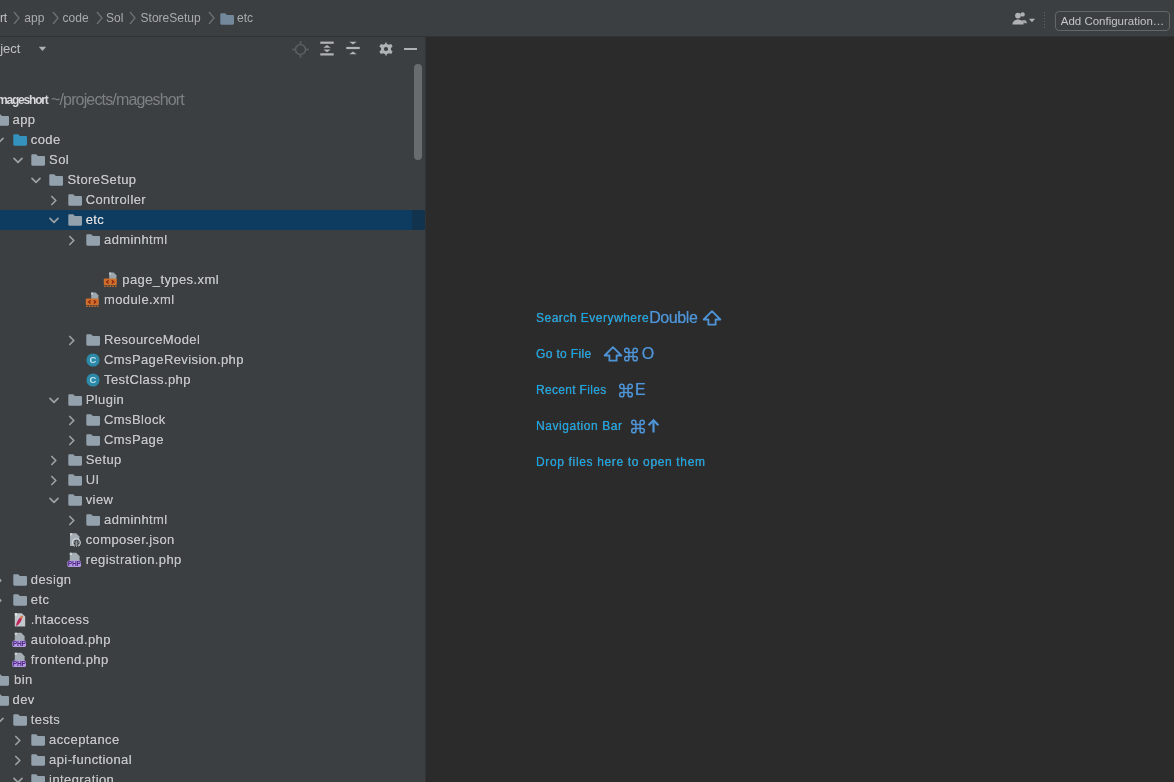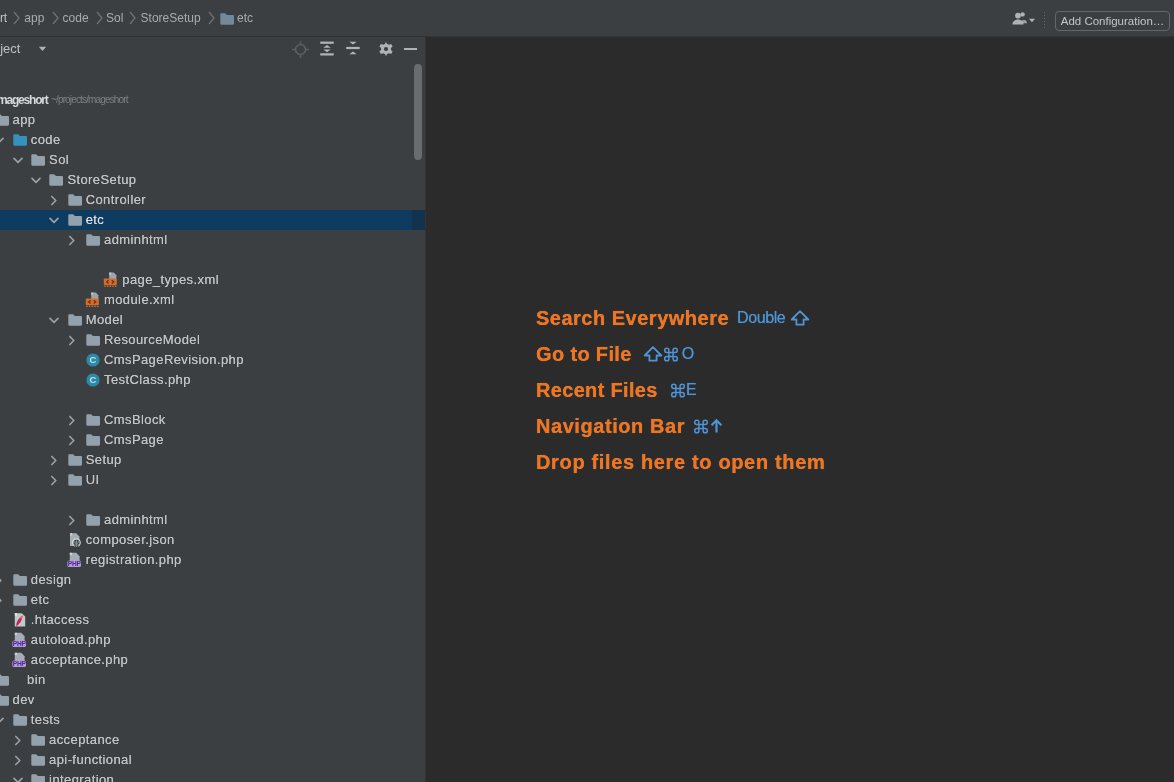--- a/index.html
+++ b/index.html
@@ -15,25 +15,25 @@
 #treehead .t { position:absolute; left:0; top:0; line-height:24px; font-size:13px; color:#BFC1C3; }
 #tree { position:absolute; left:0; top:25px; width:100%; height:720px;margin-top:28px; }
 .trow { position:absolute; left:0; width:100%; height:20px; }
 .trow.sel { background:#0E3C61; }
 .tl { position:absolute; top:0; line-height:20px; font-size:13px; color:#C2C4C6; white-space:pre; letter-spacing:0.4px; text-shadow:0 0 0.6px rgba(194,196,198,0.85); }
 .trow.sel .tl { color:#DFE1E3; }
 .ticon { position:absolute; top:2px; width:16px; height:16px; }
 .ticon svg { display:block; }
 .chev { position:absolute; top:5px; }
 .rootname { position:absolute; top:0; line-height:20px; font-size:12px; font-weight:bold; color:#D6D8DA; letter-spacing:-1.2px; }
-.rootpath { position:absolute; top:0; line-height:20px; font-size:10px; color:#7E8183; letter-spacing:-0.85px; }
+.rootpath { position:absolute; top:0; line-height:20px; font-size:16px; color:#7E8183; letter-spacing:-0.85px; }
 #sbar { position:absolute; left:414px; top:27px; width:7.5px; height:96px; background:rgba(169,172,174,0.42); border-radius:4px; }
 #editor { position:absolute; left:425px; top:37px; width:749px; height:745px; background:#2B2B2B; border-left:1px solid #313335; }
 .hintrow { position:absolute; left:536px; height:22px; display:flex; align-items:center; }
-.h { font-size:20px; color:#f97316; white-space:pre; text-shadow:0 0 0.7px rgba(180,180,180,0.8);font-weight:bold; }
+.h { font-size:12px; color:#0ea5e9; white-space:pre; text-shadow:0 0 0.7px rgba(180,180,180,0.8); }
 .b { font-size:16px; color:#4E94D6; white-space:pre; text-shadow:0 0 0.7px rgba(78,148,214,0.8); }
 .kg { }
 #addcfg { position:absolute; left:1055px; top:11px; width:115px; height:20px; border:1px solid #646768; border-radius:4px;
   font-size:11.5px; color:#C3C5C7; text-align:center; line-height:18px; }
 .vdots { position:absolute; left:1044px; top:12px; width:1px; height:18px;
   background-image:repeating-linear-gradient(to bottom,#63666A 0,#63666A 1.2px,transparent 1.2px,transparent 3px); }
 </style></head>
 <body>
 <div id="topbar">
 <span class="crumb crumbb" style="left:0px">rt</span>
@@ -227,31 +227,20 @@
               <rect x="1.2" y="13.8" width="1.5" height="1.2"></rect>
               <rect x="3.9" y="13.8" width="1.5" height="1.2"></rect>
               <rect x="6.6" y="13.8" width="1.5" height="1.2"></rect>
               <rect x="9.3" y="13.8" width="1.5" height="1.2"></rect>
               <rect x="12" y="13.8" width="1.4" height="1.2"></rect>
             </g>
           </svg>
         </span>
         <span class="tl" style="left:104.0px">module.xml</span>
       </div>
-<div class="trow" style="top:220px">
-        <svg class="chev" style="left:48.1px" width="12" height="11" viewBox="0 0 12 11">
-          <polyline points="2,3.4 6,7.4 10,3.4" fill="none" stroke="#9EA1A3" stroke-width="1.7" stroke-linecap="round" stroke-linejoin="round"></polyline>
-        </svg>
-        <span class="ticon" style="left:66.7px">
-          <svg width="16" height="16" viewBox="0 0 16 16">
-            <path fill="#93A1AD" d="M1.3 3.4c0-.7.5-1.2 1.2-1.2h3.3c.4 0 .8.2 1 .5l1 1.3h6c.7 0 1.2.5 1.2 1.2v7.4c0 .7-.5 1.2-1.2 1.2H2.5c-.7 0-1.2-.5-1.2-1.2z"></path>
-          </svg>
-        </span>
-        <span class="tl" style="left:85.7px">Model</span>
-      </div>
 <div class="trow" style="top:240px">
         <svg class="chev" style="left:66.4px" width="12" height="11" viewBox="0 0 12 11">
           <polyline points="3.8,1.5 7.8,5.5 3.8,9.5" fill="none" stroke="#9EA1A3" stroke-width="1.7" stroke-linecap="round" stroke-linejoin="round"></polyline>
         </svg>
         <span class="ticon" style="left:85.0px">
           <svg width="16" height="16" viewBox="0 0 16 16">
             <path fill="#93A1AD" d="M1.3 3.4c0-.7.5-1.2 1.2-1.2h3.3c.4 0 .8.2 1 .5l1 1.3h6c.7 0 1.2.5 1.2 1.2v7.4c0 .7-.5 1.2-1.2 1.2H2.5c-.7 0-1.2-.5-1.2-1.2z"></path>
           </svg>
         </span>
         <span class="tl" style="left:104.0px">ResourceModel</span>
@@ -267,20 +256,31 @@
       </div>
 <div class="trow" style="top:280px">
         <span class="ticon" style="left:85.0px">
           <svg width="16" height="16" viewBox="0 0 16 16">
             <circle cx="8" cy="8" r="6.6" fill="#2C89A8"></circle>
             <text x="8" y="11.4" font-family="Liberation Sans" font-size="9.5" font-weight="bold" fill="#BFE3EF" text-anchor="middle">C</text>
           </svg>
         </span>
         <span class="tl" style="left:104.0px">TestClass.php</span>
       </div>
+<div class="trow" style="top:300px">
+        <svg class="chev" style="left:48.1px" width="12" height="11" viewBox="0 0 12 11">
+          <polyline points="2,3.4 6,7.4 10,3.4" fill="none" stroke="#9EA1A3" stroke-width="1.7" stroke-linecap="round" stroke-linejoin="round"></polyline>
+        </svg>
+        <span class="ticon" style="left:66.7px">
+          <svg width="16" height="16" viewBox="0 0 16 16">
+            <path fill="#93A1AD" d="M1.3 3.4c0-.7.5-1.2 1.2-1.2h3.3c.4 0 .8.2 1 .5l1 1.3h6c.7 0 1.2.5 1.2 1.2v7.4c0 .7-.5 1.2-1.2 1.2H2.5c-.7 0-1.2-.5-1.2-1.2z"></path>
+          </svg>
+        </span>
+        <span class="tl" style="left:85.7px">Plugin</span>
+      </div>
 <div class="trow" style="top:320px">
         <svg class="chev" style="left:66.4px" width="12" height="11" viewBox="0 0 12 11">
           <polyline points="3.8,1.5 7.8,5.5 3.8,9.5" fill="none" stroke="#9EA1A3" stroke-width="1.7" stroke-linecap="round" stroke-linejoin="round"></polyline>
         </svg>
         <span class="ticon" style="left:85.0px">
           <svg width="16" height="16" viewBox="0 0 16 16">
             <path fill="#93A1AD" d="M1.3 3.4c0-.7.5-1.2 1.2-1.2h3.3c.4 0 .8.2 1 .5l1 1.3h6c.7 0 1.2.5 1.2 1.2v7.4c0 .7-.5 1.2-1.2 1.2H2.5c-.7 0-1.2-.5-1.2-1.2z"></path>
           </svg>
         </span>
         <span class="tl" style="left:104.0px">CmsBlock</span>
@@ -310,20 +310,31 @@
 <div class="trow" style="top:380px">
         <svg class="chev" style="left:48.1px" width="12" height="11" viewBox="0 0 12 11">
           <polyline points="3.8,1.5 7.8,5.5 3.8,9.5" fill="none" stroke="#9EA1A3" stroke-width="1.7" stroke-linecap="round" stroke-linejoin="round"></polyline>
         </svg>
         <span class="ticon" style="left:66.7px">
           <svg width="16" height="16" viewBox="0 0 16 16">
             <path fill="#93A1AD" d="M1.3 3.4c0-.7.5-1.2 1.2-1.2h3.3c.4 0 .8.2 1 .5l1 1.3h6c.7 0 1.2.5 1.2 1.2v7.4c0 .7-.5 1.2-1.2 1.2H2.5c-.7 0-1.2-.5-1.2-1.2z"></path>
           </svg>
         </span>
         <span class="tl" style="left:85.7px">UI</span>
+      </div>
+<div class="trow" style="top:400px">
+        <svg class="chev" style="left:48.1px" width="12" height="11" viewBox="0 0 12 11">
+          <polyline points="2,3.4 6,7.4 10,3.4" fill="none" stroke="#9EA1A3" stroke-width="1.7" stroke-linecap="round" stroke-linejoin="round"></polyline>
+        </svg>
+        <span class="ticon" style="left:66.7px">
+          <svg width="16" height="16" viewBox="0 0 16 16">
+            <path fill="#93A1AD" d="M1.3 3.4c0-.7.5-1.2 1.2-1.2h3.3c.4 0 .8.2 1 .5l1 1.3h6c.7 0 1.2.5 1.2 1.2v7.4c0 .7-.5 1.2-1.2 1.2H2.5c-.7 0-1.2-.5-1.2-1.2z"></path>
+          </svg>
+        </span>
+        <span class="tl" style="left:85.7px">view</span>
       </div>
 <div class="trow" style="top:420px">
         <svg class="chev" style="left:66.4px" width="12" height="11" viewBox="0 0 12 11">
           <polyline points="3.8,1.5 7.8,5.5 3.8,9.5" fill="none" stroke="#9EA1A3" stroke-width="1.7" stroke-linecap="round" stroke-linejoin="round"></polyline>
         </svg>
         <span class="ticon" style="left:85.0px">
           <svg width="16" height="16" viewBox="0 0 16 16">
             <path fill="#93A1AD" d="M1.3 3.4c0-.7.5-1.2 1.2-1.2h3.3c.4 0 .8.2 1 .5l1 1.3h6c.7 0 1.2.5 1.2 1.2v7.4c0 .7-.5 1.2-1.2 1.2H2.5c-.7 0-1.2-.5-1.2-1.2z"></path>
           </svg>
         </span>
@@ -398,29 +409,29 @@
       </div>
 <div class="trow" style="top:560px">
         <span class="ticon" style="left:11.8px">
           <svg width="16" height="16" viewBox="0 0 16 16">
             <path fill="#A6AEB5" d="M2.8 0.8 h6.4 l3.4 3.4 V9.4 H2.8 z"></path>
             <path fill="#CBD1D6" d="M2.8 0.8 l2.2 0 v2.2 h-2.2 z"></path>
             <rect x="0.4" y="8.6" width="13.6" height="6.4" rx="1.6" fill="#B29AE0"></rect>
             <text x="7.2" y="13.6" font-family="Liberation Sans" font-size="6.6" font-weight="bold" fill="#53298C" text-anchor="middle" letter-spacing="-0.3">PHP</text>
           </svg>
         </span>
-        <span class="tl" style="left:30.8px">acceptance.php</span>
+        <span class="tl" style="left:30.8px">frontend.php</span>
       </div>
 <div class="trow" style="top:580px">
         <span class="ticon" style="left:-6.5px">
           <svg width="16" height="16" viewBox="0 0 16 16">
             <path fill="#93A1AD" d="M1.3 3.4c0-.7.5-1.2 1.2-1.2h3.3c.4 0 .8.2 1 .5l1 1.3h6c.7 0 1.2.5 1.2 1.2v7.4c0 .7-.5 1.2-1.2 1.2H2.5c-.7 0-1.2-.5-1.2-1.2z"></path>
           </svg>
         </span>
-        <span class="tl" style="left:27px">bin</span>
+        <span class="tl" style="left:14px">bin</span>
       </div>
 <div class="trow" style="top:600px">
         <span class="ticon" style="left:-6.5px">
           <svg width="16" height="16" viewBox="0 0 16 16">
             <path fill="#93A1AD" d="M1.3 3.4c0-.7.5-1.2 1.2-1.2h3.3c.4 0 .8.2 1 .5l1 1.3h6c.7 0 1.2.5 1.2 1.2v7.4c0 .7-.5 1.2-1.2 1.2H2.5c-.7 0-1.2-.5-1.2-1.2z"></path>
           </svg>
         </span>
         <span class="tl" style="left:12.5px">dev</span>
       </div>
 <div class="trow" style="top:620px">
@@ -478,21 +489,21 @@
         </span>
         <span class="tl" style="left:49.1px">integration</span>
       </div>
   </div>
   <div id="sbar"></div>
 </div>
 <div id="editor"></div>
 
 <div class="hintrow" style="top:307px">
     <span class="h" style="letter-spacing:0.5px">Search Everywhere</span>
-    <span class="b" style="margin-left:8px;letter-spacing:-0.4px">Double</span>
+    <span class="b" style="margin-left:0;letter-spacing:-0.4px">Double</span>
     <span style="width:4.5px"></span>
     <svg class="kg" width="20" height="16" viewBox="0 0 20 16">
       <path d="M10 1.2 L18.3 9.5 H13.6 V14.7 H6.4 V9.5 H1.7 Z" fill="none" stroke="#4E94D6" stroke-width="1.8" stroke-linejoin="round"></path>
     </svg>
   </div>
 <div class="hintrow" style="top:343px">
     <span class="h" style="letter-spacing:0.35px">Go to File</span>
     <span style="width:11.6px"></span>
     <svg class="kg" width="20" height="16" viewBox="0 0 20 16">
       <path d="M10 1.2 L18.3 9.5 H13.6 V14.7 H6.4 V9.5 H1.7 Z" fill="none" stroke="#4E94D6" stroke-width="1.8" stroke-linejoin="round"></path>

